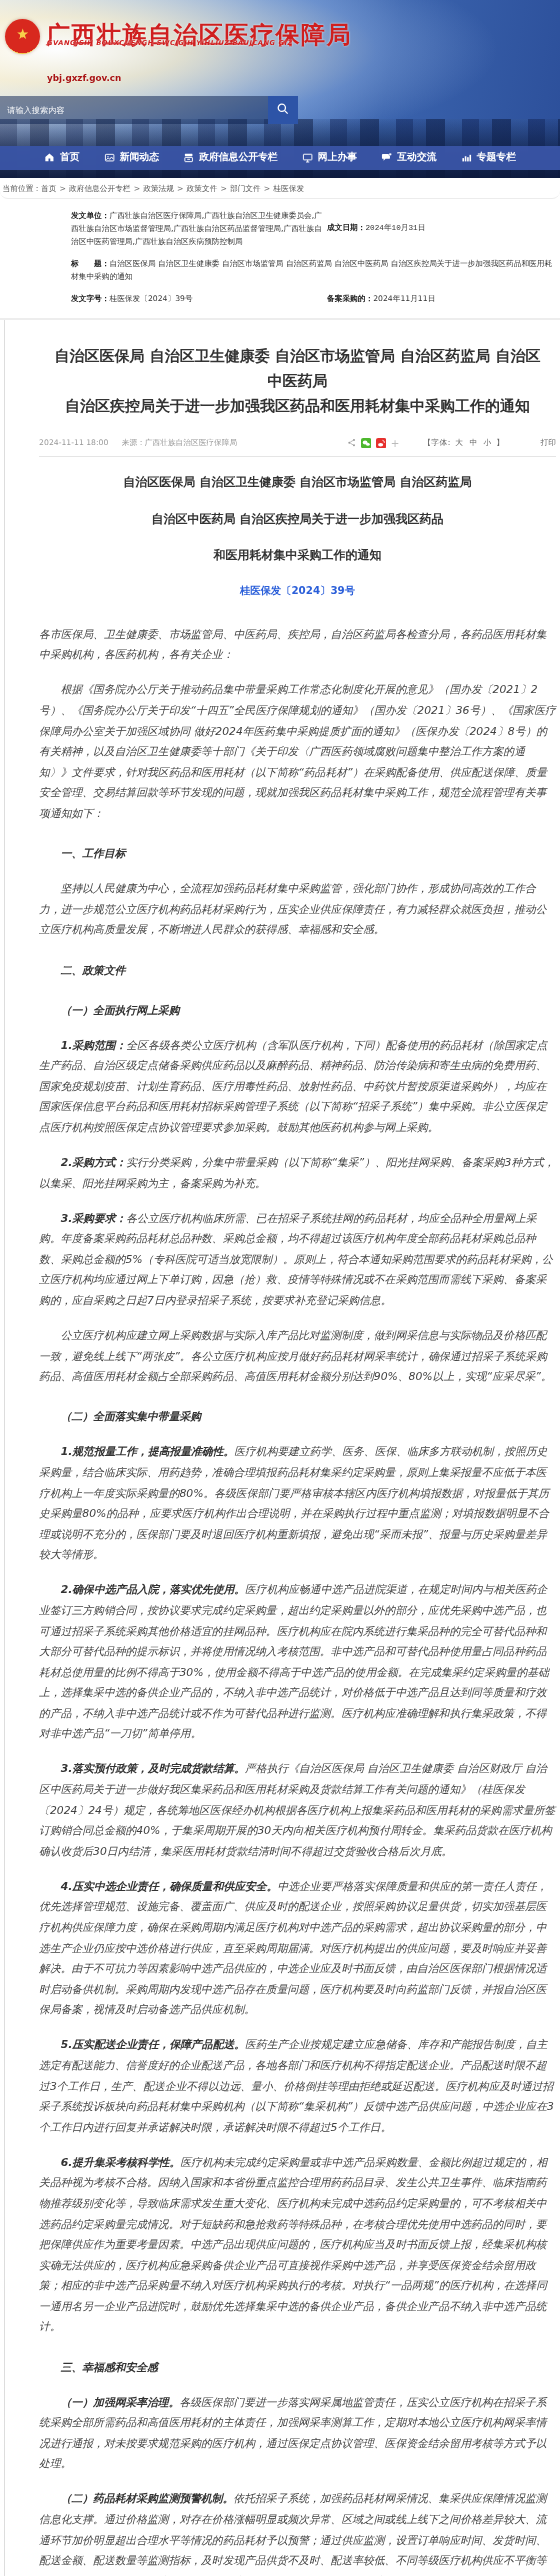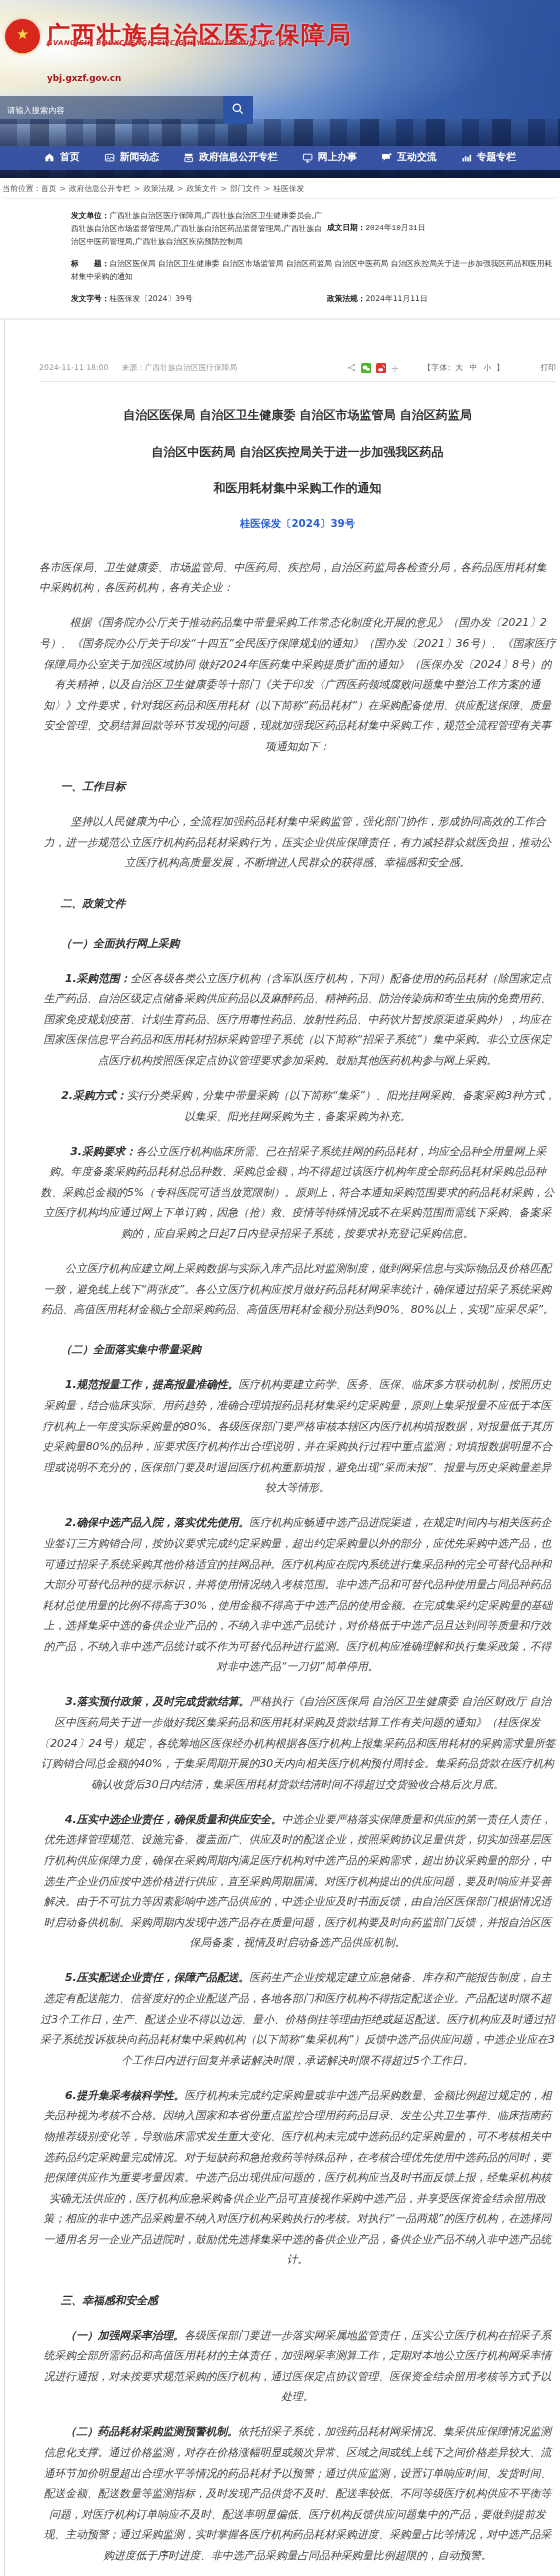--- a/index.html
+++ b/index.html
@@ -20,21 +20,21 @@
     background:radial-gradient(circle at 50% 45%, #f3c545 0 10%, #d8281e 11% 70%, #f3c545 71% 80%, #c61f16 81%);
     display:flex; align-items:center; justify-content:center; box-shadow:0 0 3.1px rgba(120,40,20,.35); }
   .emblem .star{ color:#f7d04b; font-size:14.4px; line-height:1; margin-top:-3.1px; }
   .site-name{ position:absolute; left:46px; top:18.5px; z-index:2; font-size:24px; font-weight:bold; color:#cf1f1f;
     letter-spacing:1.5px; text-shadow:0 0 2.1px rgba(255,255,255,.8); white-space:nowrap; }
   .site-zhuang{ position:absolute; left:47px; top:39px; z-index:2; font-size:6.7px; font-weight:bold; color:#cf1f1f;
     letter-spacing:0.5px; text-shadow:0 0 1.5px rgba(255,255,255,.8); white-space:nowrap;font-style:italic; }
   .site-url{ position:absolute; left:47px; top:73px; z-index:2; font-size:8.8px; font-weight:bold; color:#a81414;
     text-shadow:0 0 1.5px rgba(255,255,255,.7); }
   .search-wrap{ position:absolute; left:0; top:96px; z-index:2; display:flex; }
-  .search-input{ width:223px; height:28px; border:none; outline:none; background:rgba(14,34,80,.52);
+  .search-input{ width:268px; height:28px; border:none; outline:none; background:rgba(14,34,80,.52);
     color:#fff; font-size:8.2px; padding:0 7.2px; font-family:Liberation Serif, serif; }
   .search-input::placeholder{ color:#fff; opacity:.95; }
   .search-btn{ width:30px; height:28px; border:none; background:#2d54a7; display:flex; align-items:center;
     justify-content:center; cursor:pointer; }
   .topnav{ position:absolute; left:0; right:0; bottom:8.2px; height:24px; z-index:3;
     background:rgba(57,84,166,.96); display:flex; align-items:center; justify-content:space-between; padding:0 44px; }
   .nav-item{ display:flex; align-items:center; gap:4.6px; color:#fff; text-decoration:none; font-size:9.8px;
     font-weight:bold; white-space:nowrap; cursor:pointer; }
   .nav-ic{ display:inline-flex; width:11.3px; height:11.3px; align-items:center; justify-content:center; }
 
@@ -61,28 +61,28 @@
   .date-left{ display:flex; gap:13.4px; align-items:center; }
   .date-right{ margin-left:auto; display:flex; align-items:center; gap:5.2px; color:#666; }
   .share-ics{ display:flex; align-items:center; gap:4.6px; margin-right:18.5px; }
   .share-ics .ic{ display:inline-flex; cursor:pointer; }
   .plus{ color:#bbb; font-size:10.3px; cursor:pointer; }
   .font-ctl{ color:#666; letter-spacing:0.5px; }
   .font-ctl .fsz{ cursor:pointer; margin:0 1.5px; }
   .print{ margin-left:31px; color:#666; cursor:pointer; }
   .rule{ border:none; border-top:0.5px solid #e5e5e5; margin-top:7.2px; }
 
-  .doc-heading{ margin-top:25px; text-align:center; }
+  .doc-heading{ margin-top:17px; text-align:center; }
   .doc-heading div{ font-size:12px; font-weight:bold; color:#333; margin-bottom:19.6px; }
   .doc-number{ text-align:center; color:#2b5fd9; font-size:10.3px; font-weight:600; margin-top:3.1px; }
 
   .article-body{ margin-top:27px; font-size:10.8px; line-height:20.6px; color:#414141; }
   .article-body p{ margin-bottom:14.4px;font-style:italic; }
   .p-greeting{ text-indent:0; }
-  .p-body{ text-indent:2em;text-align:center; }
+  .p-body{ text-indent:2em; }
   .p-heading{ text-indent:2em; font-weight:bold; color:#333; margin-top:19.6px; }
   .p-body b{ color:#333; }
 </style>
 </head>
 <body>
 
 <div class="banner">
   <div class="emblem">
       <span class="star">★</span>
     </div>
@@ -174,26 +174,30 @@
   <div class="m-date1">
     <b>成文日期：</b><span>2024年10月31日</span>
   </div>
   <div class="m-title">
     <b>标　　题：</b><span>自治区医保局 自治区卫生健康委 自治区市场监管局 自治区药监局 自治区中医药局 自治区疾控局关于进一步加强我区药品和医用耗材集中采购的通知</span>
   </div>
   <div class="m-no">
     <b>发文字号：</b><span>桂医保发〔2024〕39号</span>
   </div>
   <div class="m-date2">
-    <b>政策法规：</b><span>2024年11月11日</span>
+    <b>备案采购的：</b><span>2024年11月11日</span>
   </div>
 </div>
 <div class="meta-divider"></div>
 
 <div class="article-card">
+  <h1 class="doc-title">
+    <span>自治区医保局 自治区卫生健康委 自治区市场监管局 自治区药监局 自治区中医药局</span><br>
+    <span>自治区疾控局关于进一步加强我区药品和医用耗材集中采购工作的通知</span>
+  </h1>
 
   <div class="date-row">
     <div class="date-left">
       <span>2024-11-11 18:00</span>
       <span><span>来源：</span><span>广西壮族自治区医疗保障局</span></span>
     </div>
     <div class="date-right">
       <span class="share-ics">
         <span class="ic">
           <svg width="9.3" height="9.3" viewBox="0 0 24 24" fill="#9a9a9a">

